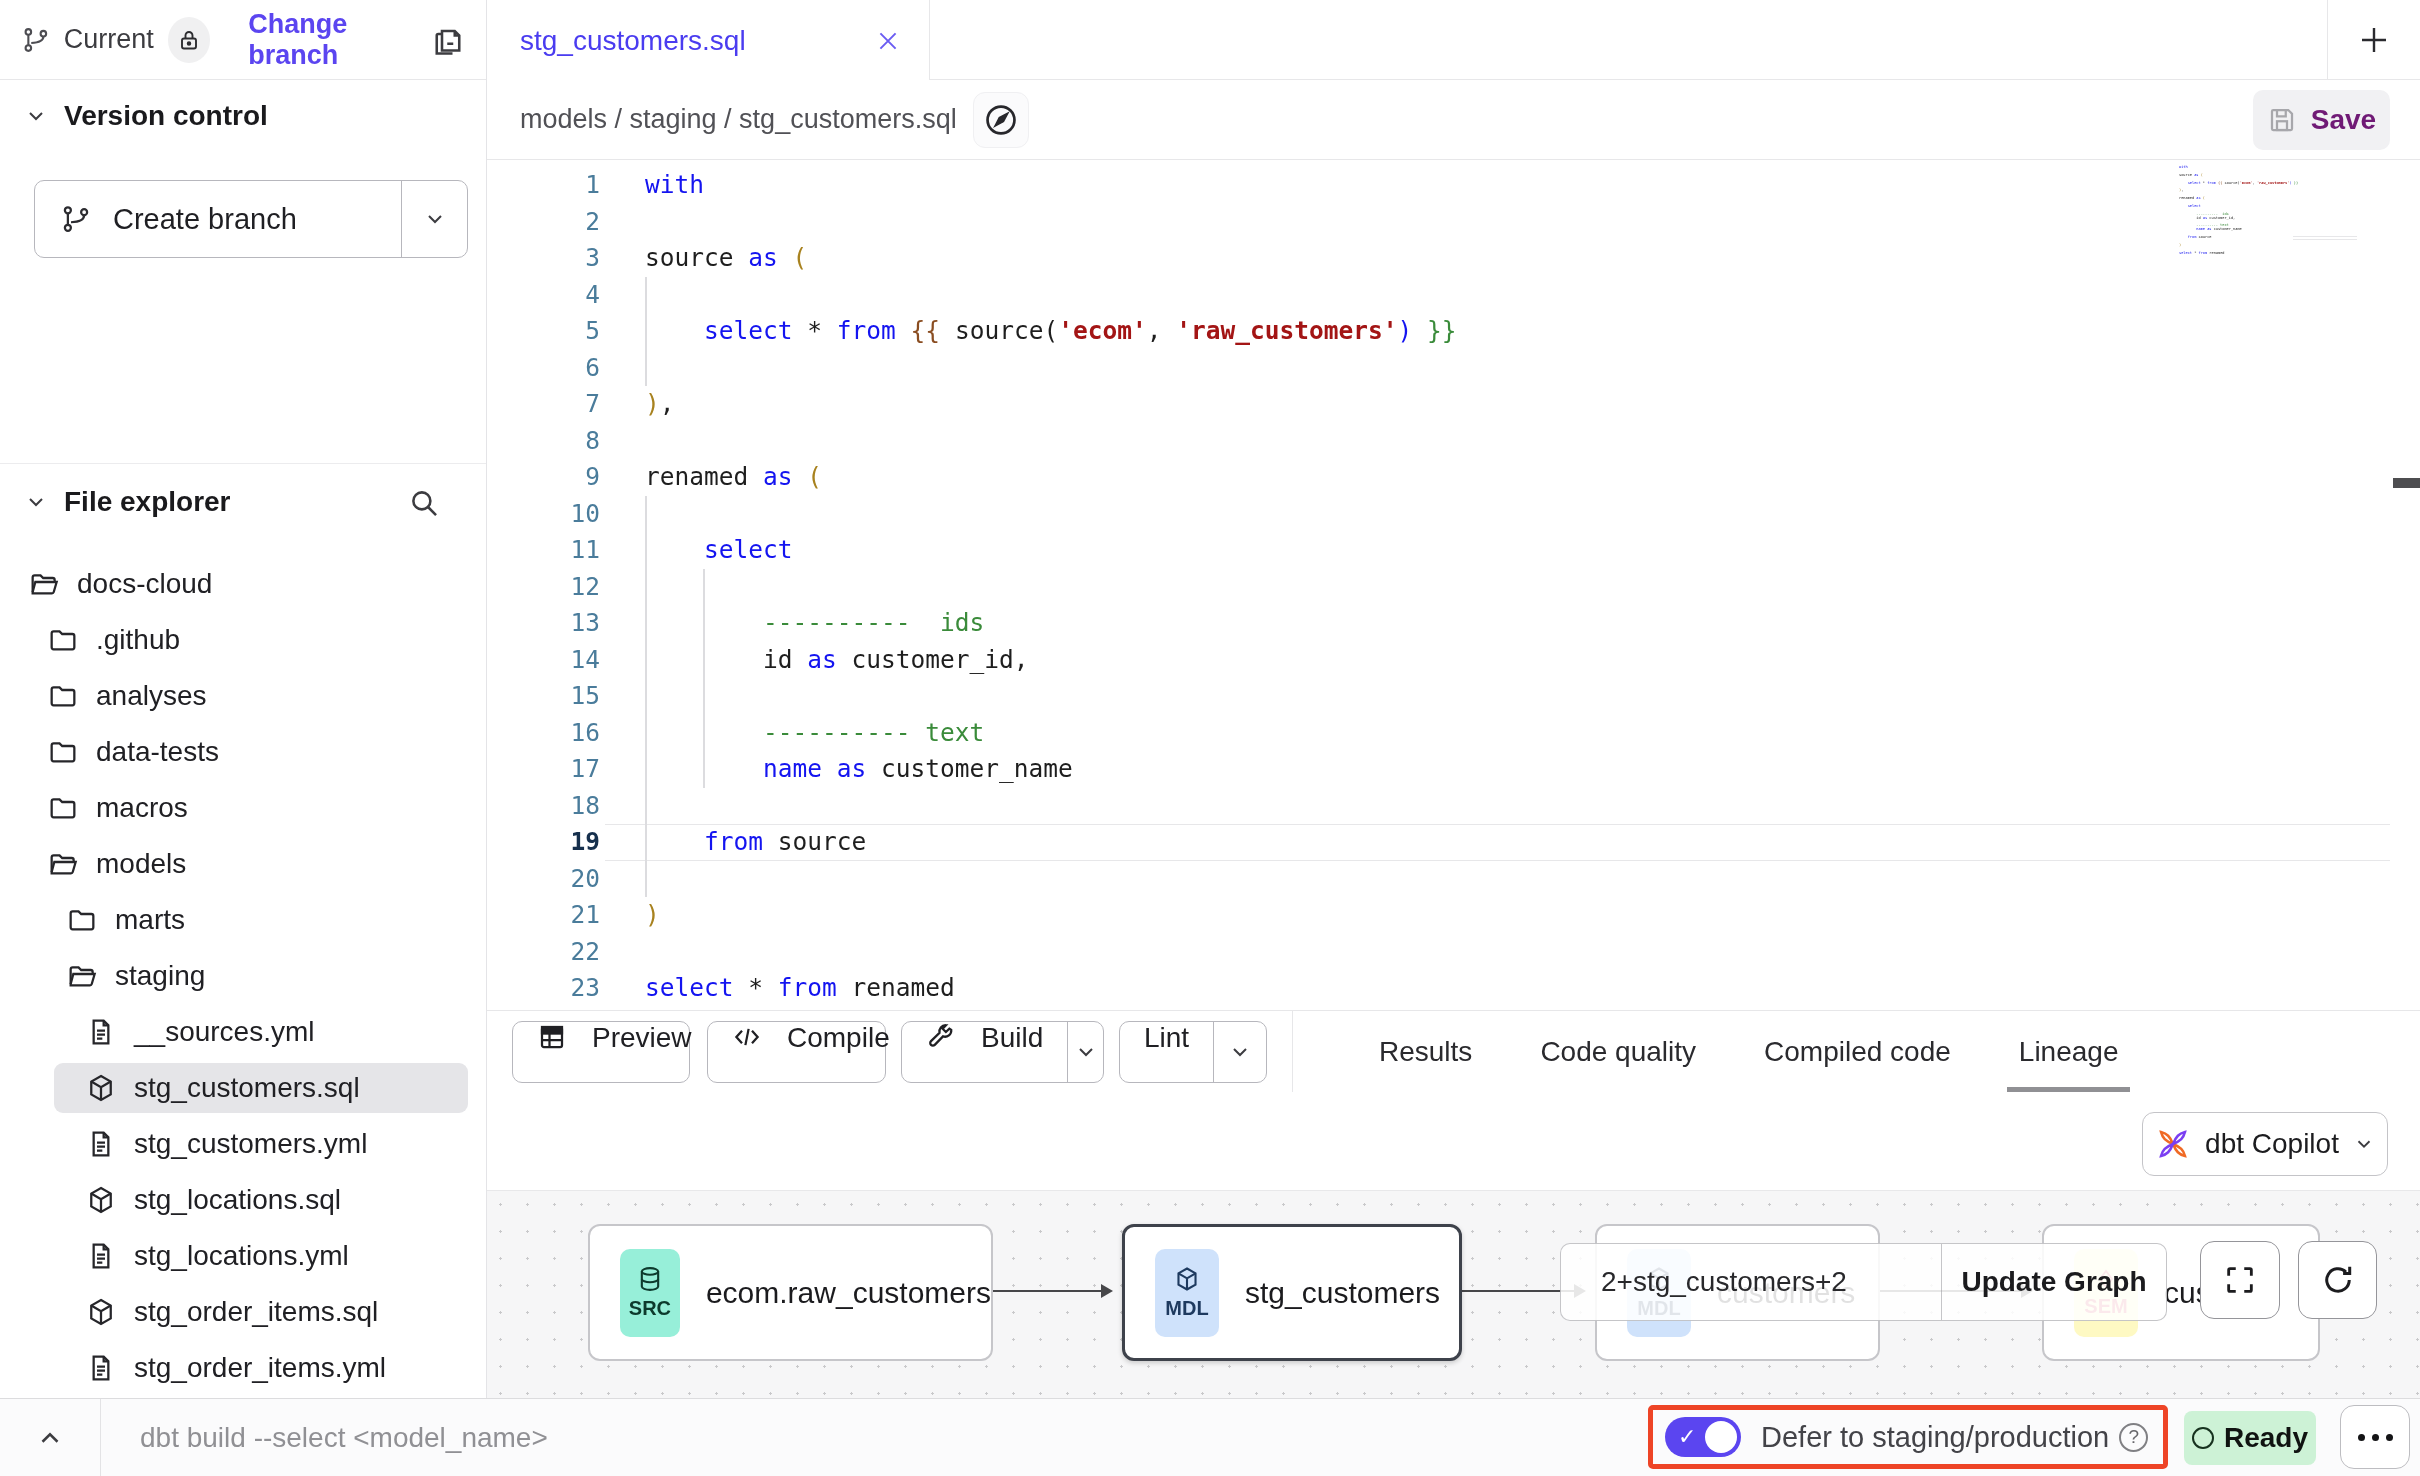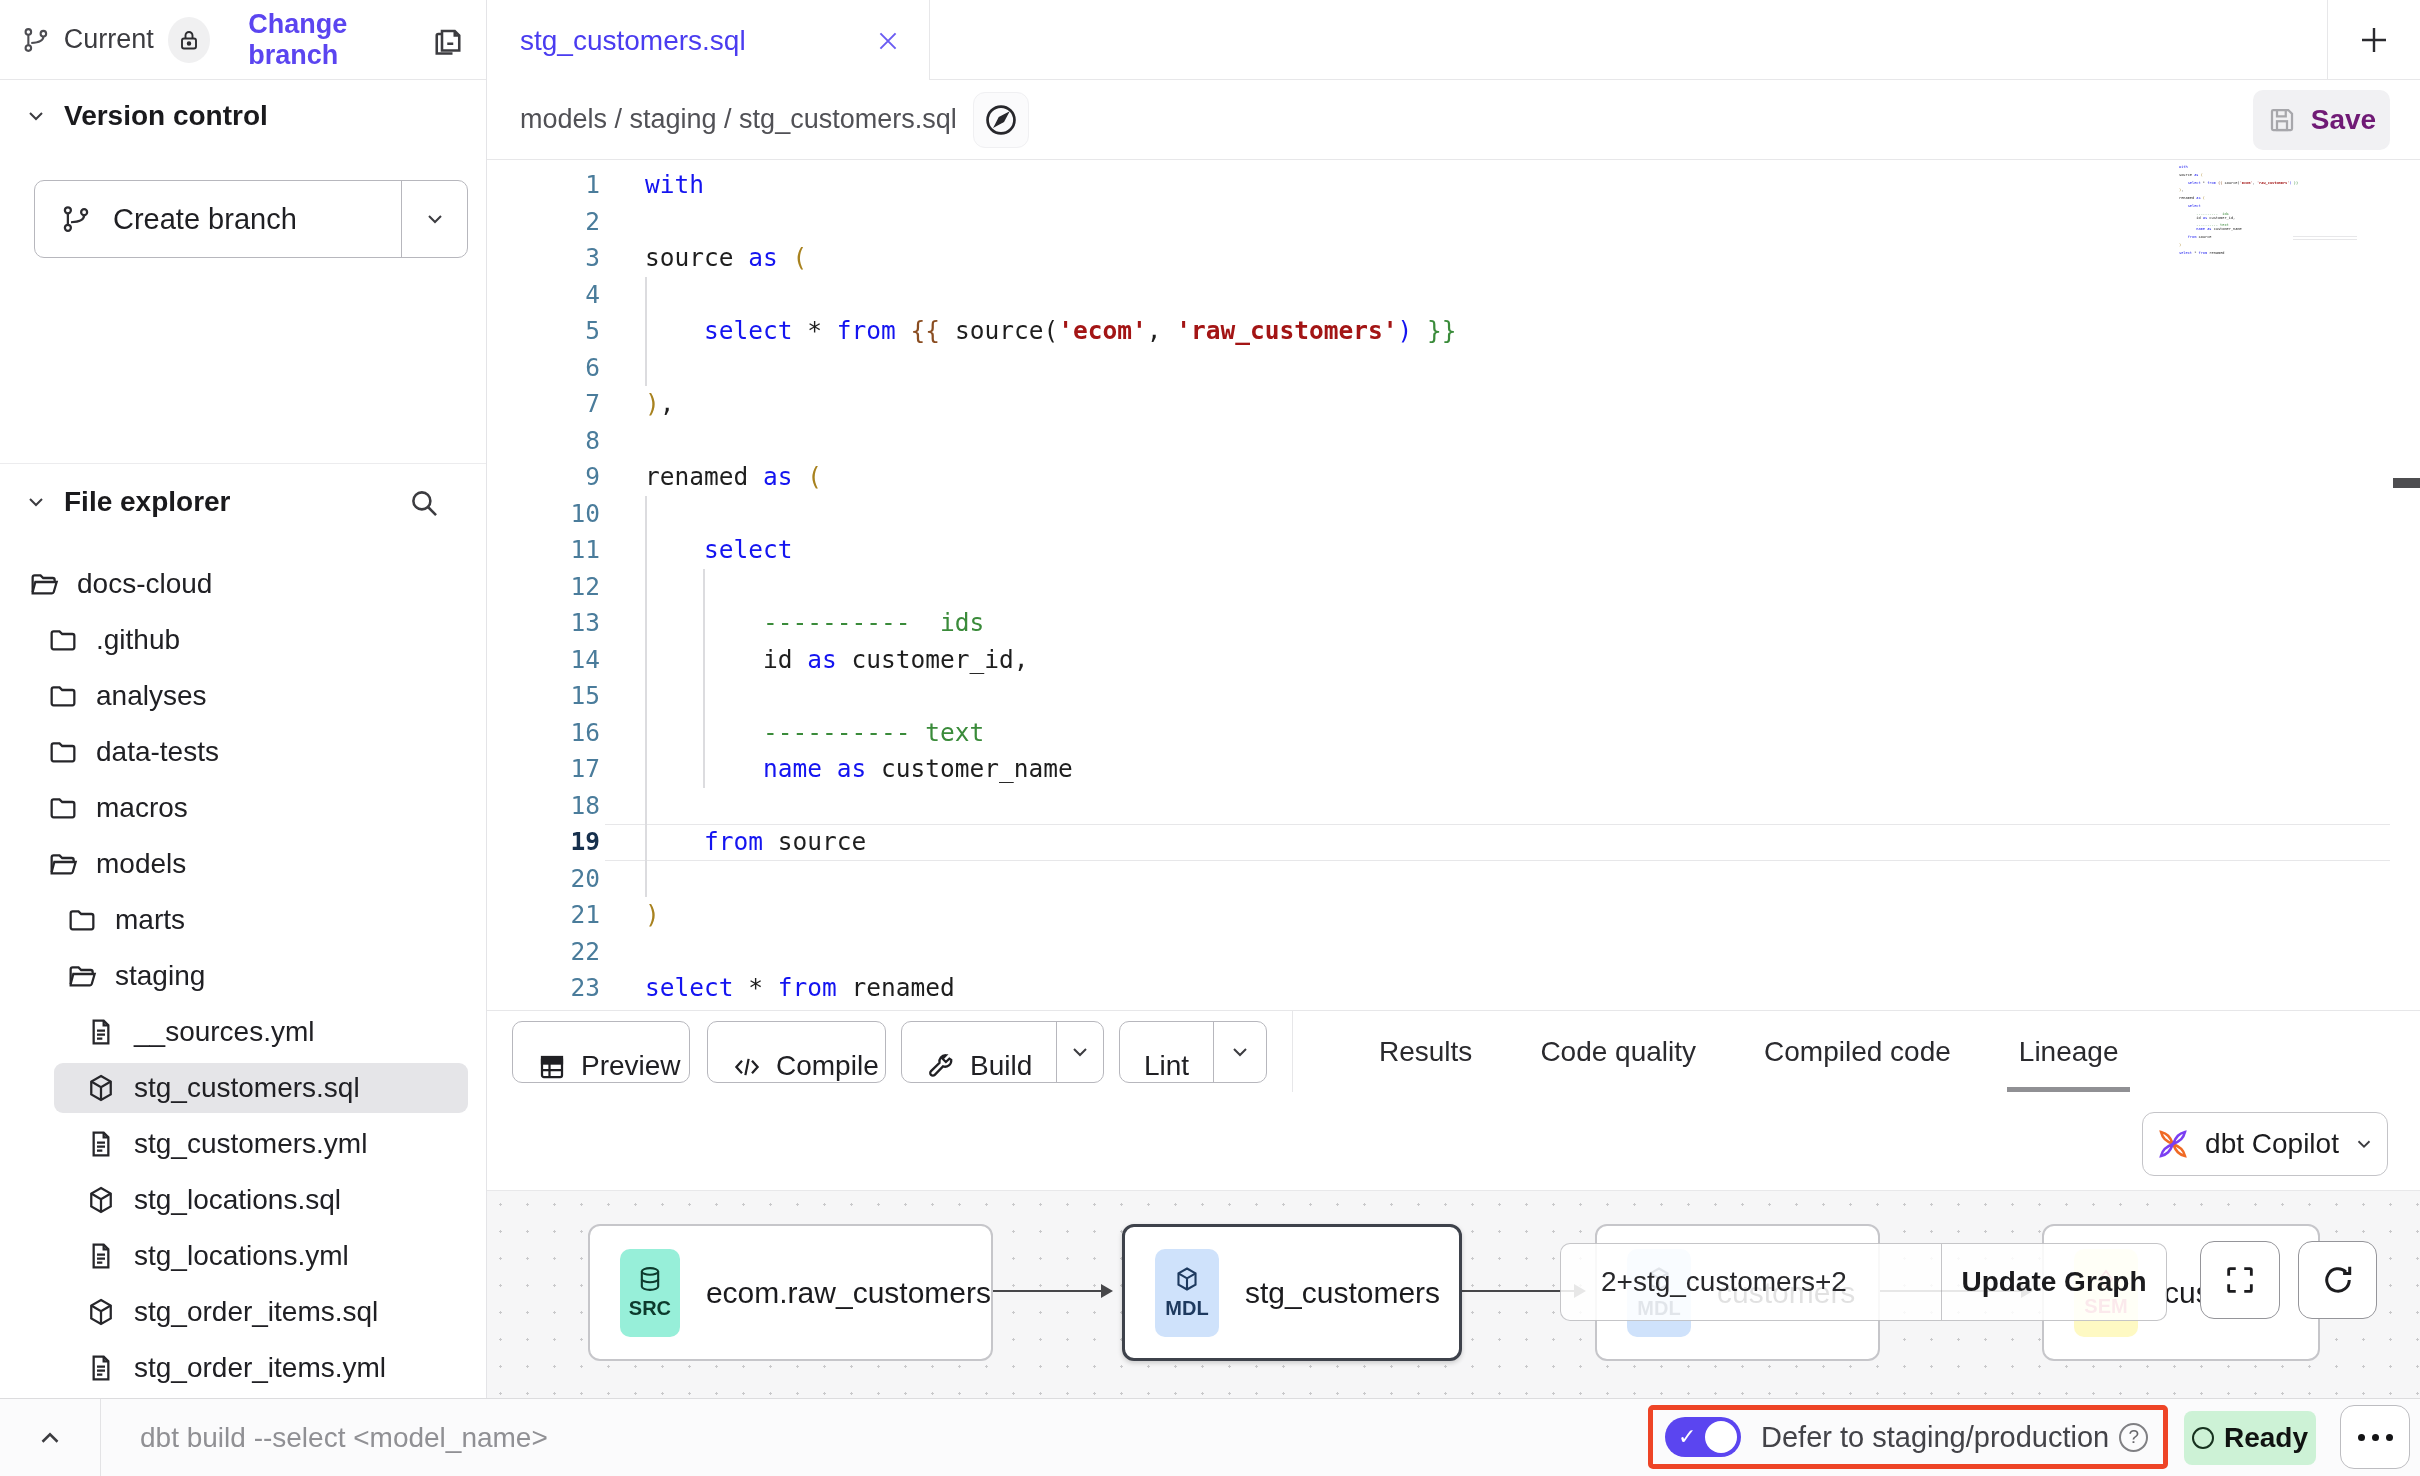--- a/index.html
+++ b/index.html
@@ -89,21 +89,21 @@
   #minimap .code-line { height:3.9px; line-height:3.9px; }
   #minimap .code-line .lc { margin-left:4px; }
   #editor-scroll-thumb { position:absolute; left:1906px; top:318px; width:27px; height:10px; background:#4d4d50; }
 
   
   #toolbar { position:absolute; left:0; top:1010px; width:100%; height:82px; background:#fff;
     border-top:1px solid #e7e7e9; }
   .tb-btn { position:absolute; top:10px; height:62px; background:#fff;
     border:1.5px solid #b7b7bd; border-radius:10px; display:flex; align-items:center; }
   .tb-btn .blabel { font-size:28px; color:#202024; }
-  .tb-btn .bmain { display:flex; align-items:flex-end; gap:14px; height:100%; padding:0 24px; }
+  .tb-btn .bmain { display:flex; align-items:flex-start; gap:25px; height:100%; padding:0 24px; }
   .tb-btn .bchev { height:100%; border-left:1.5px solid #b7b7bd; display:flex;
     align-items:center; justify-content:center; width:62px; }
   #toolbar-divider { position:absolute; left:805px; top:0; width:1px; height:82px; background:#e7e7e9; }
 
   #panel-tabs { position:absolute; left:858px; top:0; height:82px; display:flex; }
   .panel-tab { position:relative; height:100%; display:flex; align-items:center;
     padding:0 34px; font-size:28px; color:#2a2a2e; cursor:pointer; }
   .panel-tab.active::after { content:""; position:absolute; left:22px; right:22px; bottom:0;
     height:6px; background:#909094; }
 

